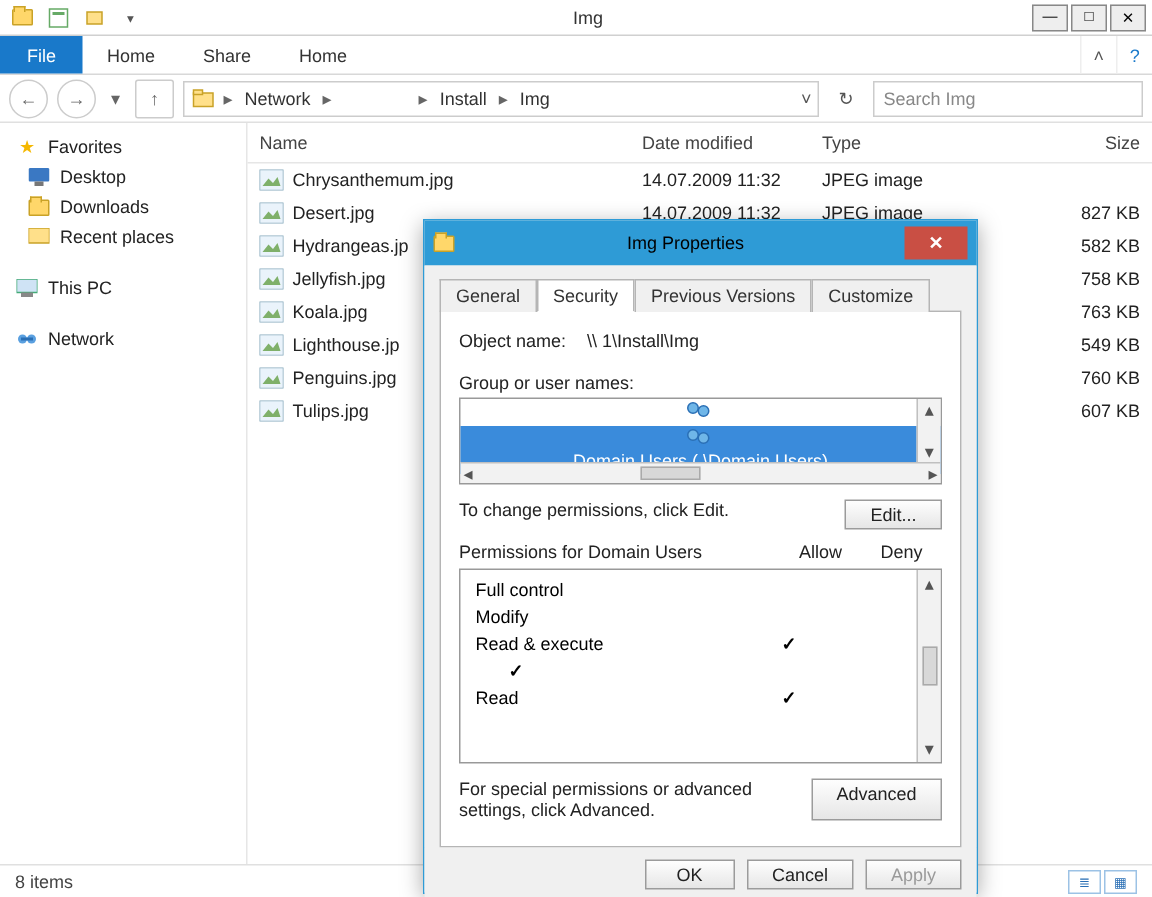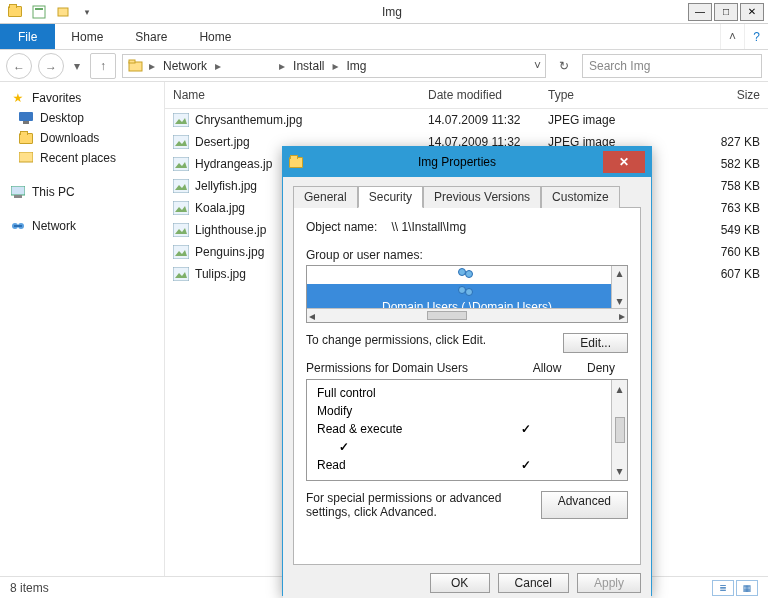--- a/index.html
+++ b/index.html
@@ -77,21 +77,21 @@
 .group-hscroll .thumb { position:absolute; left:120px; top:2px; height:9px; width:40px; background:#d8d8d8; border:1px solid #aaa;}
 .group-row { display:flex; align-items:center; gap:0; padding:2px 4px;flex-direction:column;}
 .group-row.sel { background:#3a8bdb; color:#fff;}
 .users-ico { width:18px; height:14px; position:relative;}
 .users-ico .h1,.users-ico .h2 { position:absolute; width:8px; height:8px; border-radius:4px; background:#6fb6e8; border:1px solid #2a6fb5;}
 .users-ico .h1{ left:0; top:0;} .users-ico .h2{ left:7px; top:2px;}
 
 .btn { border: 1px solid #9b9b9b; background: linear-gradient(#fefefe,#e6e6e6); padding: 2px 16px; color: #222; display:inline-block; text-align:center; min-width:60px;}
 .btn.disabled { color:#9a9a9a; }
 
-.perm-table { border:1px solid #999; height:102px; margin-top:4px; position:relative;}
+.perm-table { border:1px solid #999; height:130px; margin-top:4px; position:relative;}
 .perm-scroll { position:absolute; right:0; top:0; bottom:0; width:16px; border-left:1px solid #c0c0c0; background:#f2f2f2; display:flex; flex-direction:column; justify-content:space-between; align-items:center; font-size:8px; color:#555; padding:2px 0;}
 .perm-scroll .pthumb { width:10px; height:26px; background:#d8d8d8; border:1px solid #aaa; align-self:center;}
 .perm-rows { padding:4px 20px 4px 10px;}
 .perm-head { display:flex; margin-top:8px; margin-bottom:2px;}
 .perm-head .pname{ flex:1;} .pcol{ width:54px; text-align:center;}
 .prow { display:flex; padding:2px 0;}
 .prow .pname{ flex:1;} .prow .pcol{ width:54px; text-align:center;}
 .check::before { content:"✓"; font-weight:bold;}
 
 .dlg-actions { display:flex; justify-content:flex-end; gap:8px; padding:8px 10px; background:#f0f0f0;}

